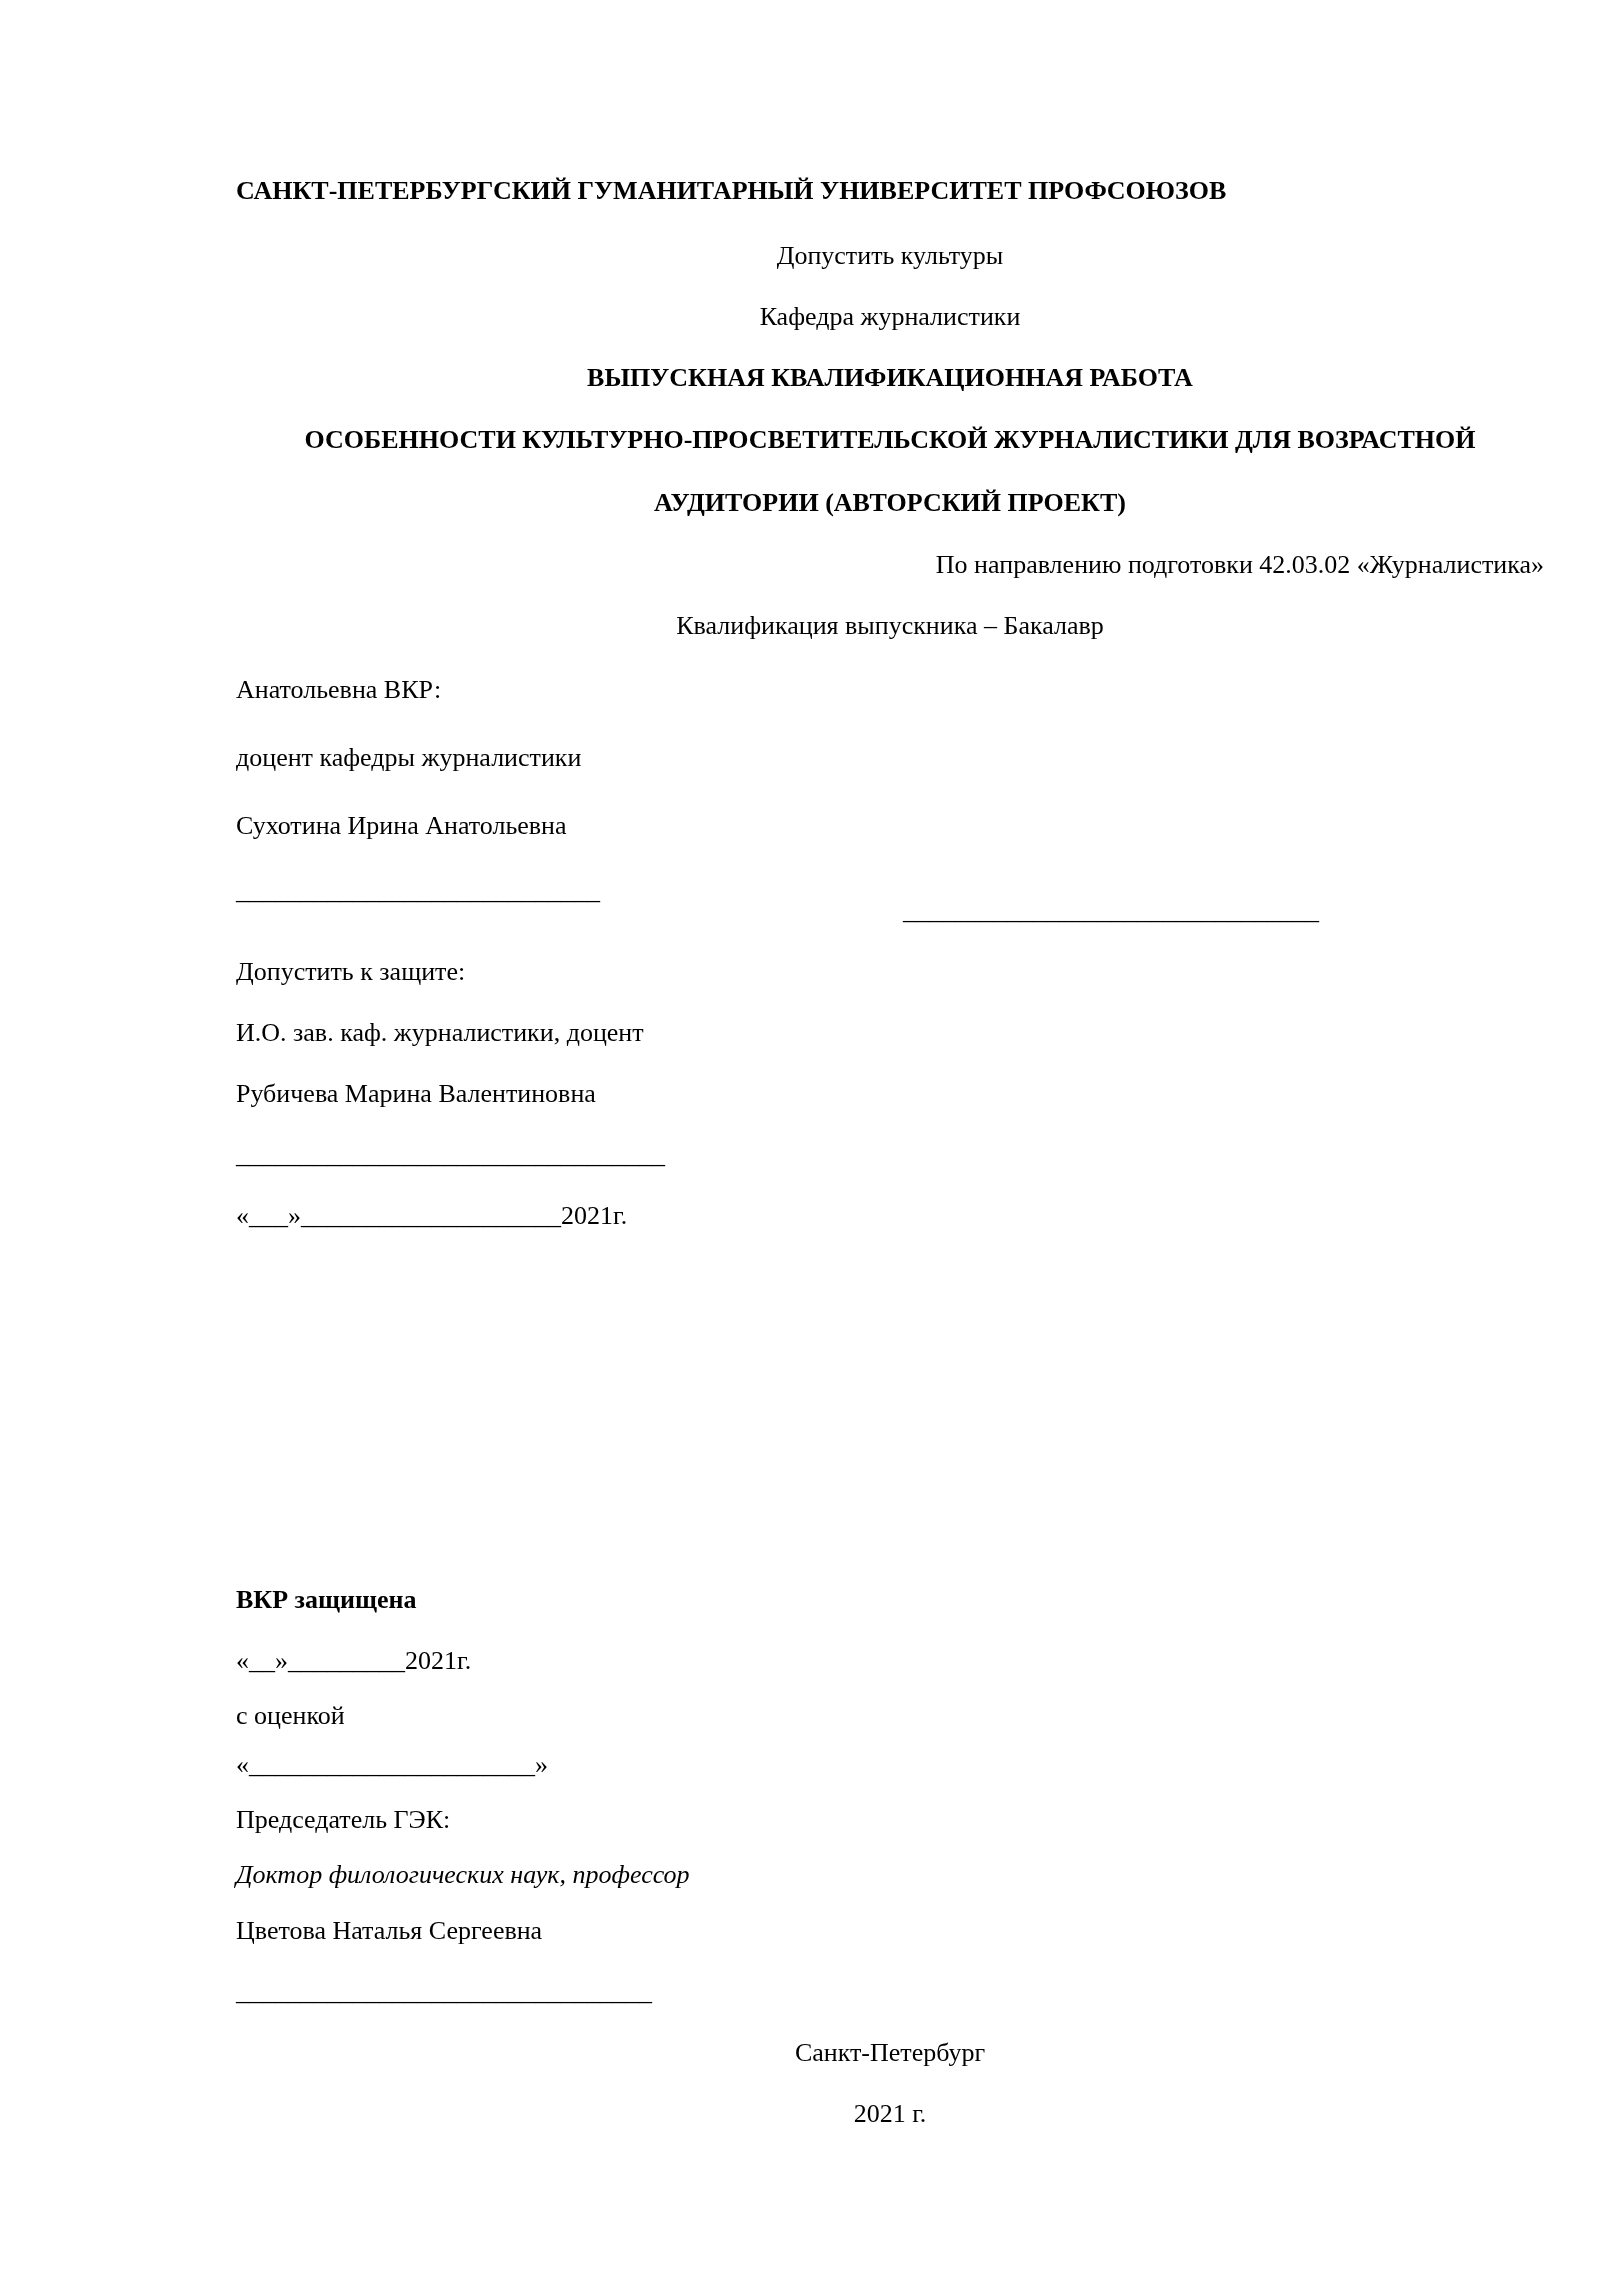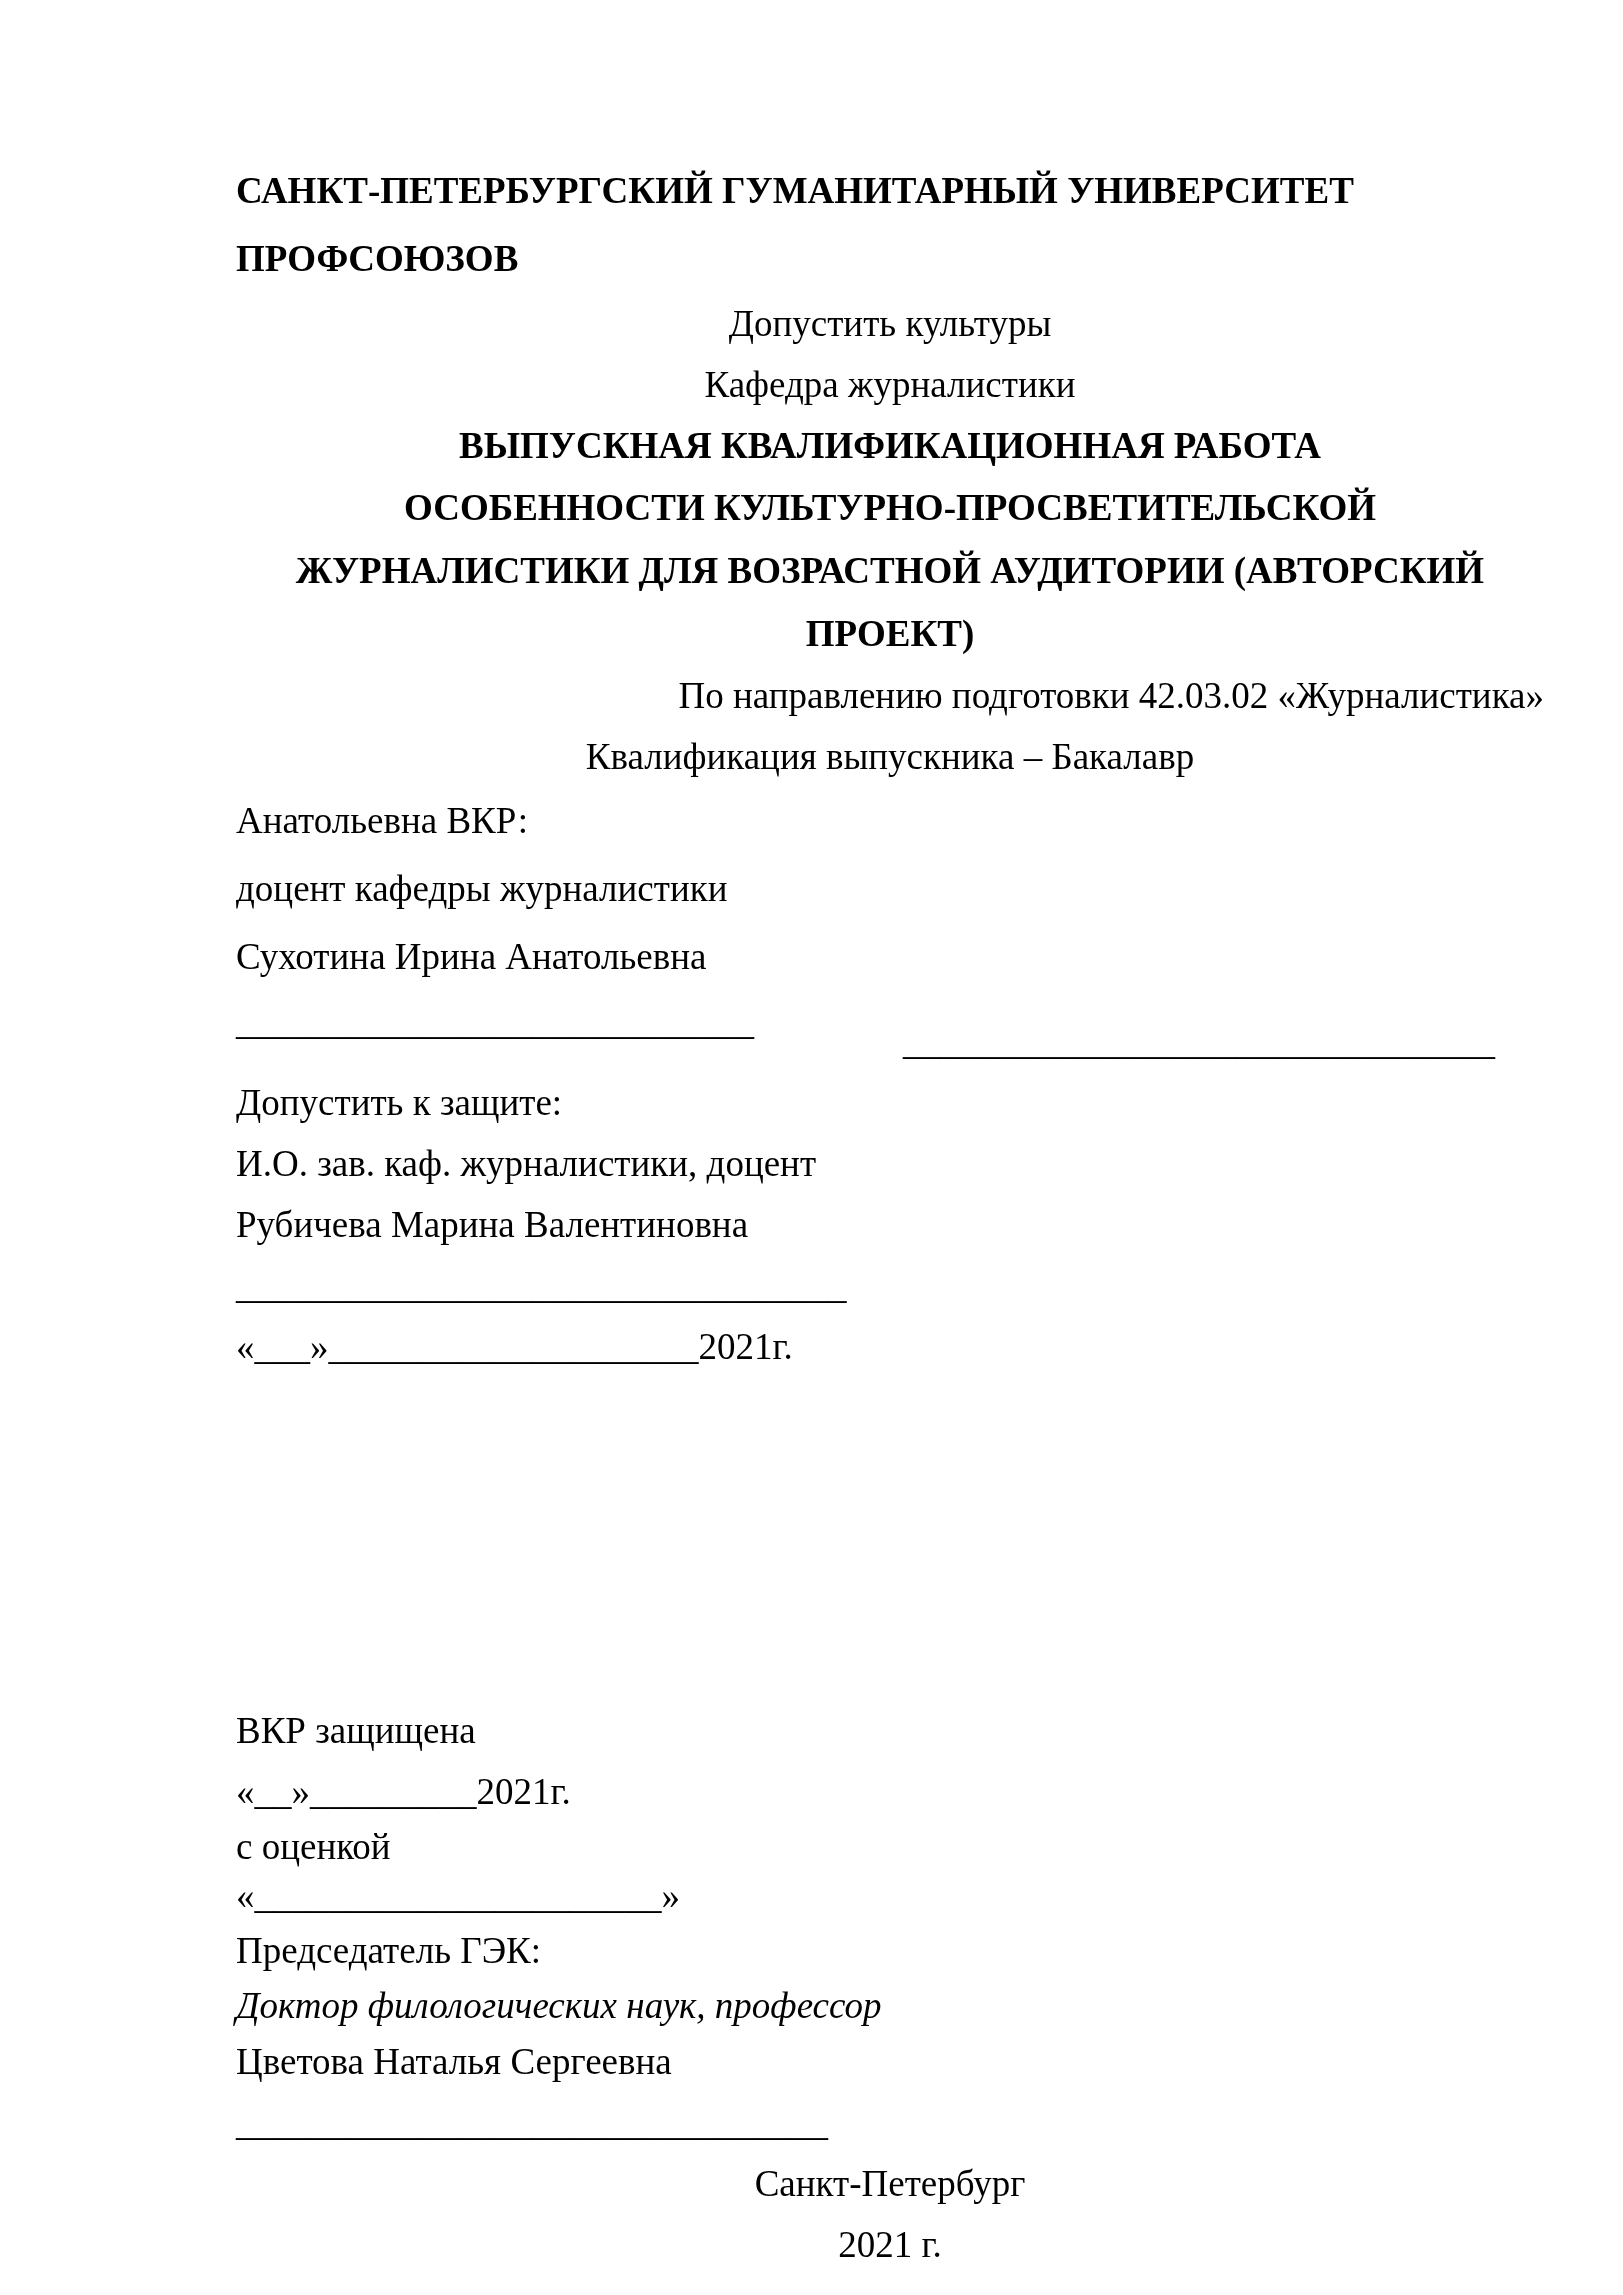--- a/index.html
+++ b/index.html
@@ -9,21 +9,21 @@
   }
   .page {
     position: relative;
     width: 1623px;
     height: 2295px;
     background: #ffffff;
     box-sizing: border-box;
     padding: 157px 79px 0 236px;
     color: #000000;
     font-family: "Liberation Serif", "DejaVu Serif", serif;
-    font-size: 37px;
+    font-size: 26px;
     overflow: hidden;
   }
   .page div { margin: 0; }
 
   .university {
     font-weight: bold;
     line-height: 68px;
     max-width: 1225px;
   }
   .center { text-align: center; }
@@ -44,21 +44,21 @@
   .sig-row { display: flex; margin-top: 25px; }
   .sig-row .sig-left  { flex: 0 0 628px; width: 628px; line-height: 61px; }
   .sig-row .sig-right { flex: 1; margin-left: 39px; margin-top: 20.4px; line-height: 61px; }
 
   .cols2 { display: flex; margin-top: 110px; flex-direction: column; }
   .cols2 .col-left  > div { line-height: 61px; }
 
   .admission-sig  { line-height: 61px; font-family: Liberation Serif, serif; }
   .admission-date { margin-top: 67px; line-height: 61px; }
 
-  .defense-status   { font-weight: normal; line-height: 61px; }
+  .defense-status   { font-weight: bold; line-height: 61px; }
   .defense-date     { line-height: 61px; }
   .grade-label      { margin-top: 55px; line-height: 49px; }
   .grade-line       { line-height: 49px; }
   .chairman-label   { line-height: 61px; }
   .chairman-position{ line-height: 50px; font-style: italic; }
   .chairman-name    { margin-top: 11.8px; line-height: 61px; }
   .defense-sig      { margin-top: 7.9px; line-height: 61px; }
 
   .city { margin-top: 31px; line-height: 61px; }
   .year { margin-top: 7.9px; line-height: 61px; }

